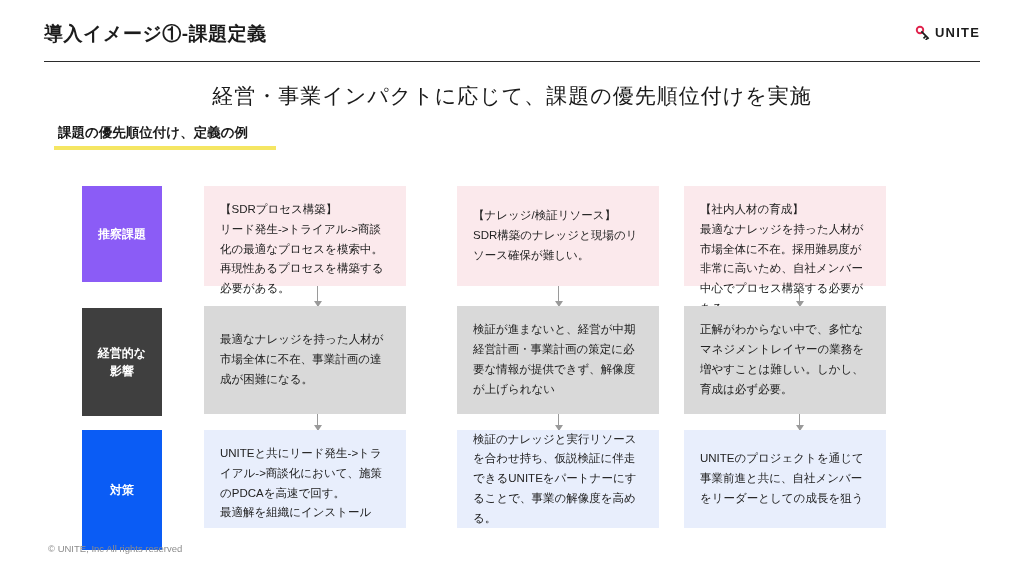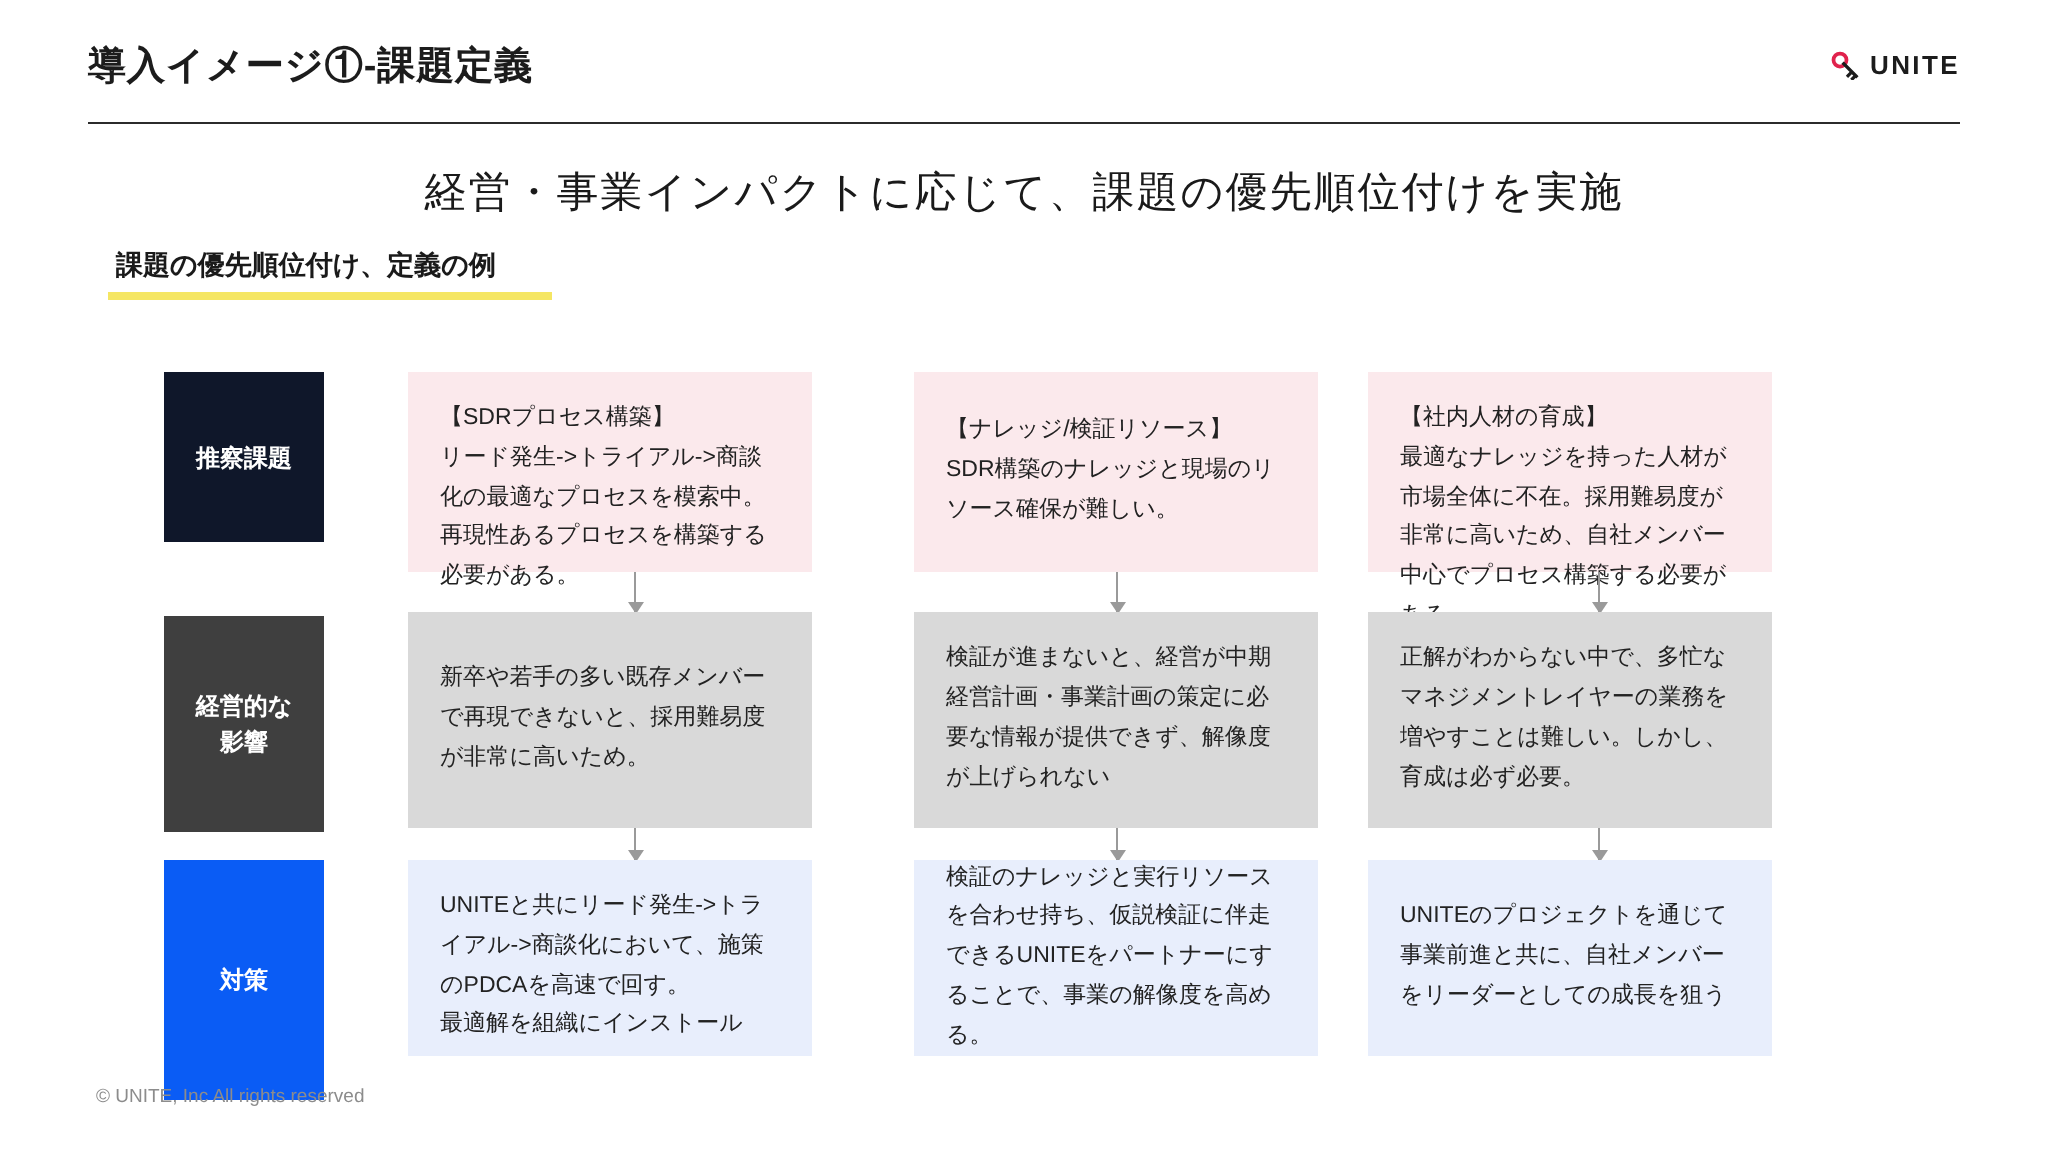--- a/index.html
+++ b/index.html
@@ -52,21 +52,21 @@
   }
 
   
   .grid { position: absolute; left: 0; top: 0; width: 1024px; height: 576px; }
 
   .row-label {
     position: absolute; width: 80px; color: #fff;
     display: flex; align-items: center; justify-content: center;
     text-align: center; font-size: 12px; font-weight: bold; line-height: 1.5;
   }
-  .rl-1 { left: 82px; top: 186px; height: 85px; background: #0f172a; }
+  .rl-1 { left: 82px; top: 186px; height: 96px; background: #8b5cf6; }
   .rl-2 { left: 82px; top: 308px; height: 108px; background: #3f3f3f; }
   .rl-3 { left: 82px; top: 430px; height: 120px; background: #0a5cf5; }
 
   .cell {
     position: absolute; padding: 14px 16px;
     font-size: 11.5px; line-height: 1.72; color: #222;
   }
 
   
   .c1 { left: 204px; width: 202px; }
@@ -140,21 +140,21 @@
     <div class="row-label rl-3">対策</div>
 
     <div class="cell r1 c1">【SDRプロセス構築】<br>リード発生-&gt;トライアル-&gt;商談化の最適なプロセスを模索中。<br>再現性あるプロセスを構築する必要がある。</div>
     <div class="cell r1 c2 mid">【ナレッジ/検証リソース】<br>SDR構築のナレッジと現場のリソース確保が難しい。</div>
     <div class="cell r1 c3">【社内人材の育成】<br>最適なナレッジを持った人材が市場全体に不在。採用難易度が非常に高いため、自社メンバー中心でプロセス構築する必要がある</div>
 
     <div class="arrow a-r1 ax1"></div>
     <div class="arrow a-r1 ax2"></div>
     <div class="arrow a-r1 ax3"></div>
 
-    <div class="cell r2 c1 mid">新卒や若手の多い既存メンバーで再現できないと、採用難易度が非常に高いため。</div>
+    <div class="cell r2 c1 mid">最適なナレッジを持った人材が市場全体に不在、事業計画の達成が困難になる。</div>
     <div class="cell r2 c2 mid">検証が進まないと、経営が中期経営計画・事業計画の策定に必要な情報が提供できず、解像度が上げられない</div>
     <div class="cell r2 c3 mid">正解がわからない中で、多忙なマネジメントレイヤーの業務を増やすことは難しい。しかし、育成は必ず必要。</div>
 
     <div class="arrow a-r2 ax1"></div>
     <div class="arrow a-r2 ax2"></div>
     <div class="arrow a-r2 ax3"></div>
 
     <div class="cell r3 c1">UNITEと共にリード発生-&gt;トライアル-&gt;商談化において、施策のPDCAを高速で回す。<br>最適解を組織にインストール</div>
     <div class="cell r3 c2 mid">検証のナレッジと実行リソースを合わせ持ち、仮説検証に伴走できるUNITEをパートナーにすることで、事業の解像度を高める。</div>
     <div class="cell r3 c3 mid">UNITEのプロジェクトを通じて事業前進と共に、自社メンバーをリーダーとしての成長を狙う</div>

